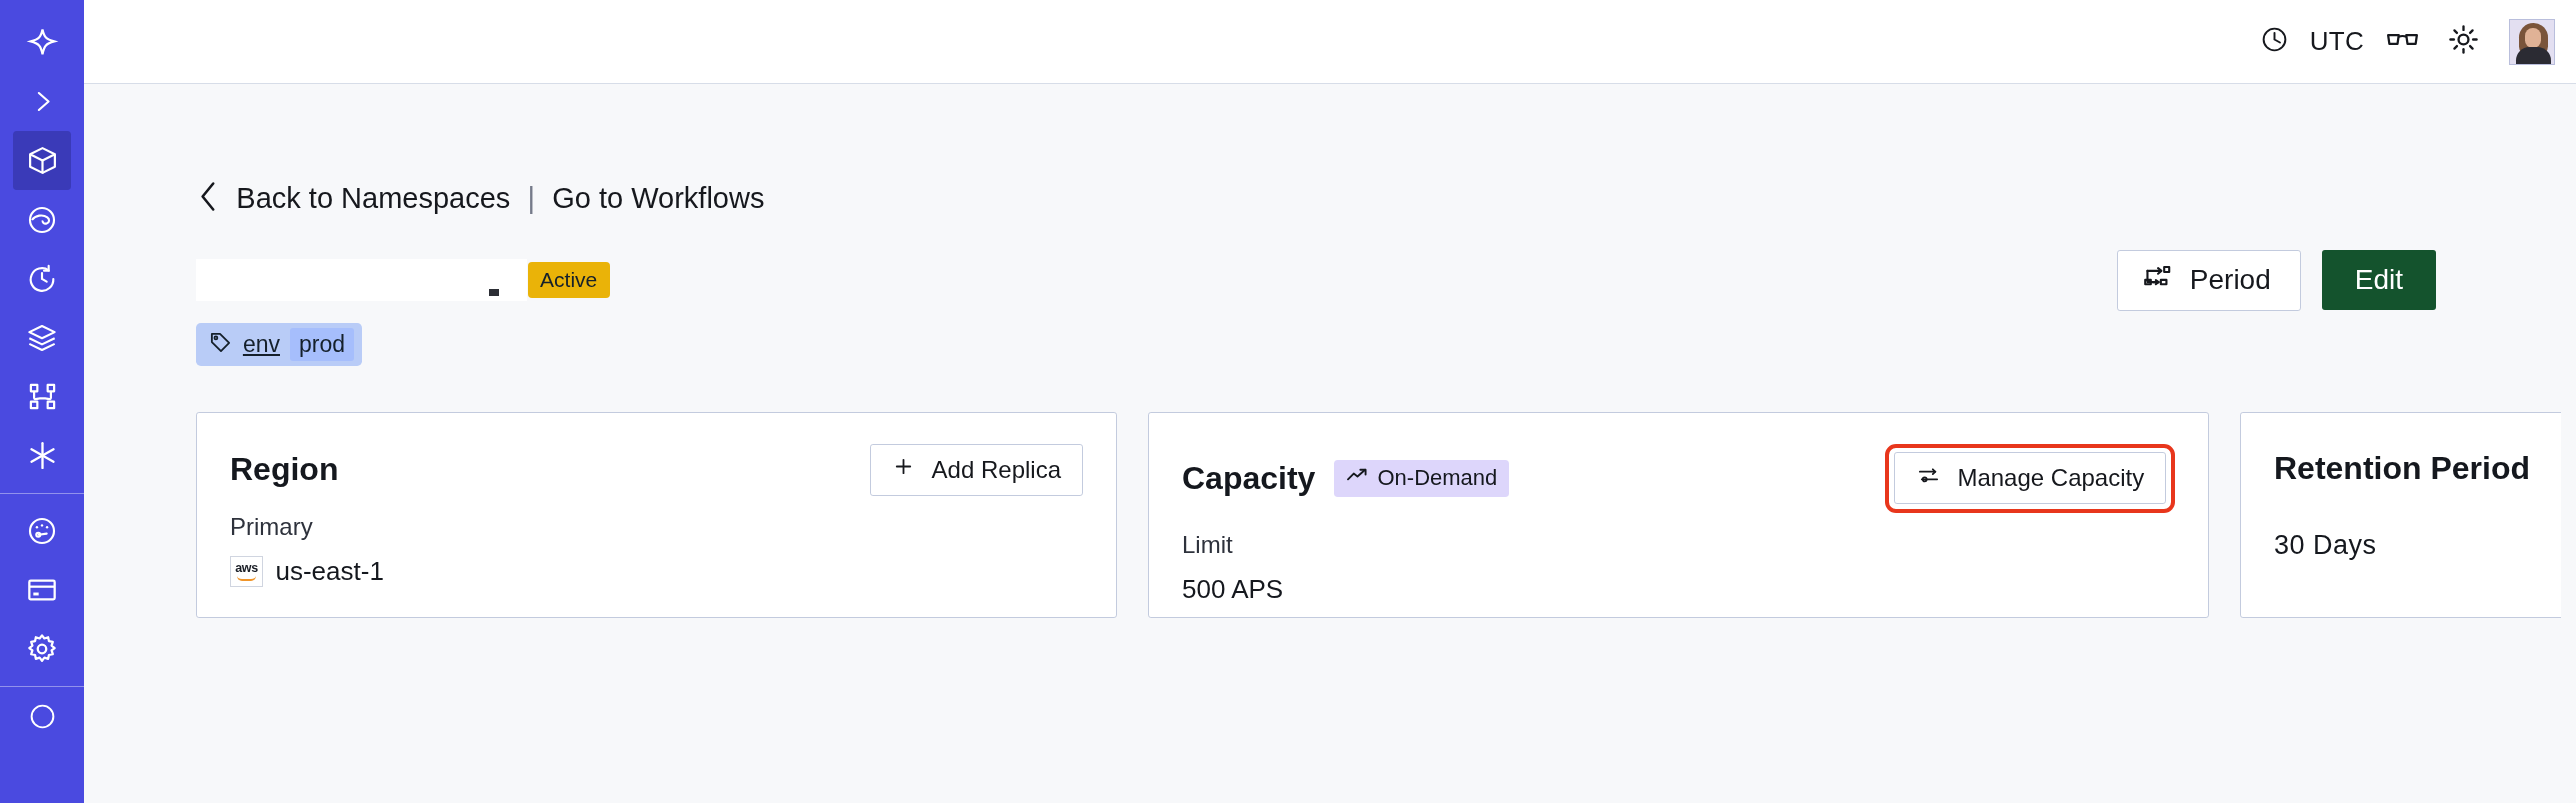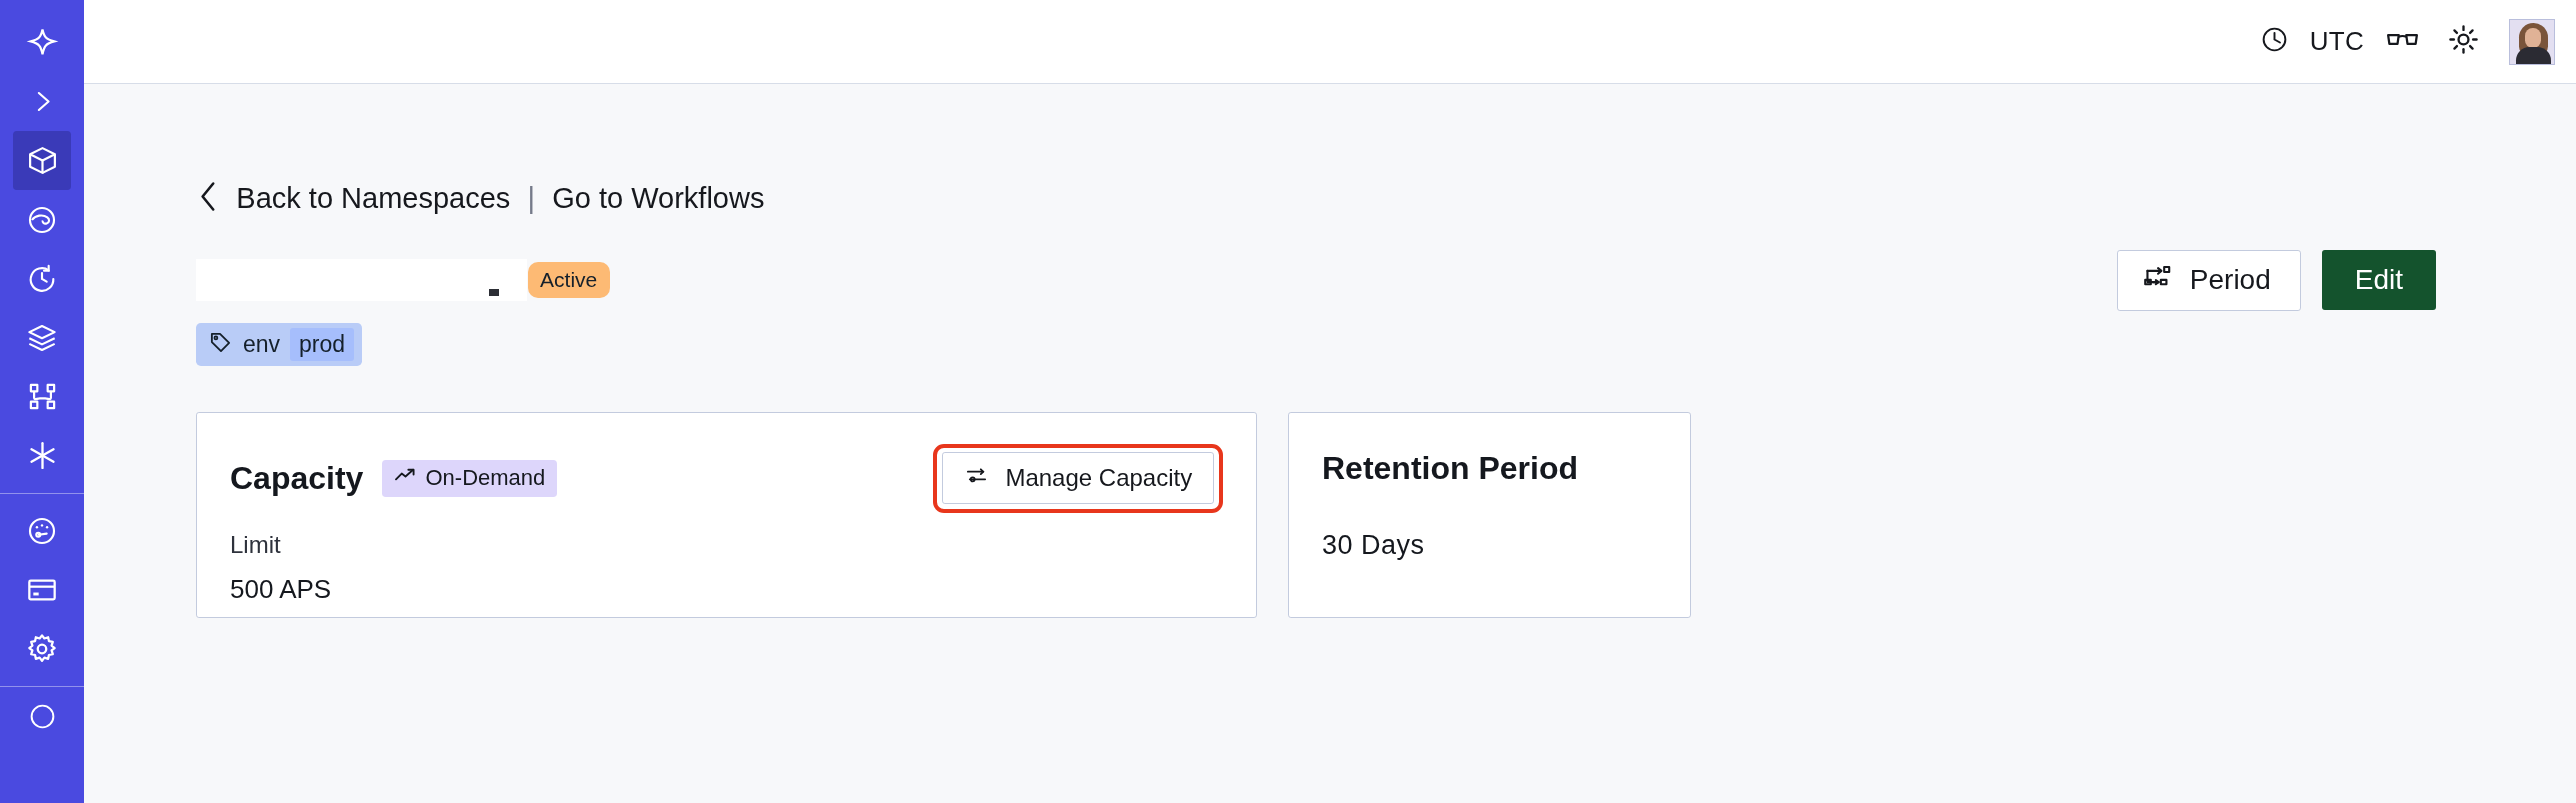--- a/index.html
+++ b/index.html
@@ -161,25 +161,25 @@
   #title-dot {
     width: 9.6px;
     height: 6.7px;
     background: #2c2e35;
     margin-left: -38px;
     margin-top: 25px;
     flex: 0 0 auto;
   }
   #status-badge {
     margin-left: 29px;
-    background: #fdba74;
+    background: #eab308;
     color: #15202b;
     font-size: 21px;
     padding: 5.8px 12.5px;
-    border-radius: 10px;
+    border-radius: 4px;
     white-space: nowrap;
   }
   #title-actions {
     margin-left: auto;
     display: flex;
     align-items: center;
     gap: 21px;
   }
   #connect-btn {
     display: flex;
@@ -212,20 +212,21 @@
     display: inline-flex;
     align-items: center;
     background: #b9ccf7;
     border-radius: 4.8px;
     padding: 4.8px 8.6px 4.8px 13.4px;
     gap: 10.5px;
   }
   .tag-key {
     font-size: 23px;
     color: #15202b;
+    text-decoration: underline;
   }
   .tag-val {
     font-size: 23px;
     color: #15202b;
     background: #a6befc;
     padding: 2.9px 8.6px;
     border-radius: 2.9px;
   }
 
   
@@ -588,20 +589,44 @@
           </svg>
         </span>
         <span class="tag-key">env</span>
         <span class="tag-val">prod</span>
       </span>
     </div>
 
 
     <div id="cards">
 
+      <div class="card" id="card-region">
+        <div class="card-head">
+          <span class="card-title">Region</span>
+          <div class="card-head-action">
+            <button class="ghost-btn">
+              <span>
+                <svg width="23" height="23" viewBox="0 0 24 24" fill="none" stroke="#16181d" stroke-width="1.9" stroke-linecap="round">
+                  <line x1="12" y1="5" x2="12" y2="19"></line>
+                  <line x1="5" y1="12" x2="19" y2="12"></line>
+                </svg>
+              </span>
+              <span>Add Replica</span>
+            </button>
+          </div>
+        </div>
+        <div class="card-sublabel">Primary</div>
+        <div class="card-value">
+          <span id="aws-logo">
+            <span class="aws-word">aws</span>
+            <span class="aws-smile"></span>
+          </span>
+          <span>us-east-1</span>
+        </div>
+      </div>
 
       <div class="card" id="card-capacity">
         <div class="card-head">
           <span class="card-title">Capacity</span>
           <span id="ondemand-badge">
             <span>
               <svg width="23" height="19" viewBox="0 0 24 20" fill="none" stroke="#15181e" stroke-width="2" stroke-linecap="round" stroke-linejoin="round">
                 <polyline points="2 14 8 8 12 11 20 4"></polyline>
                 <polyline points="15 4 20.5 4 20.5 9"></polyline>
               </svg>

